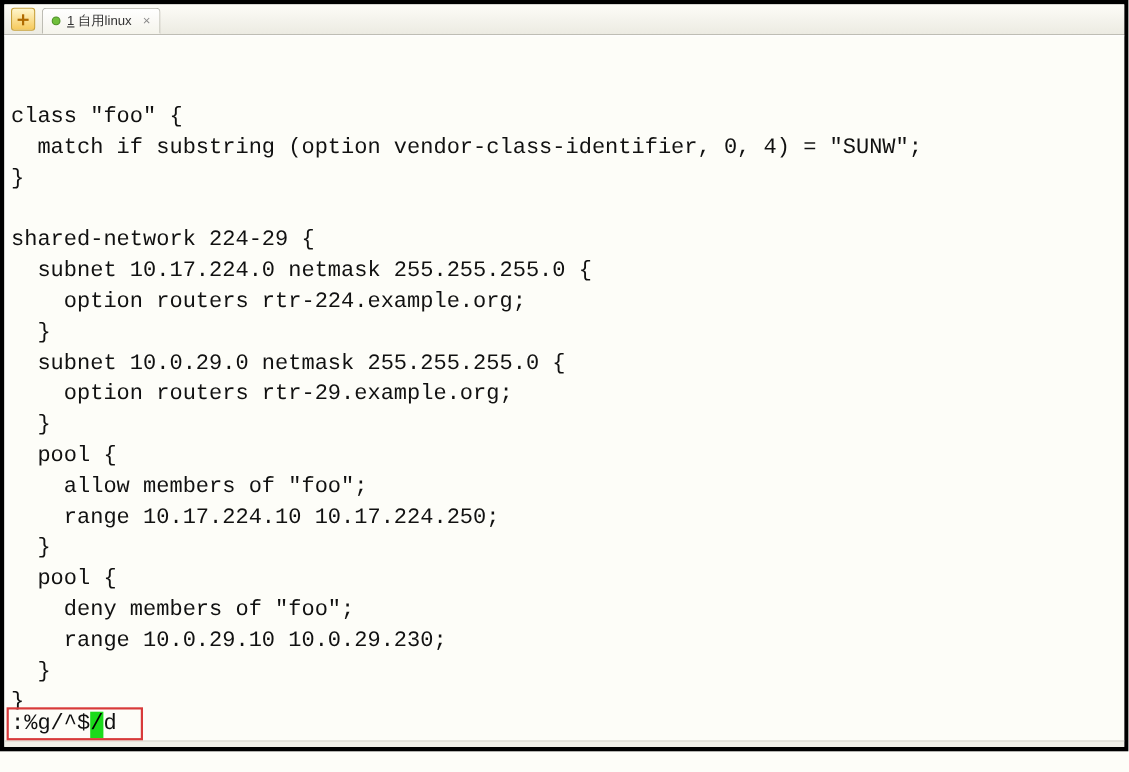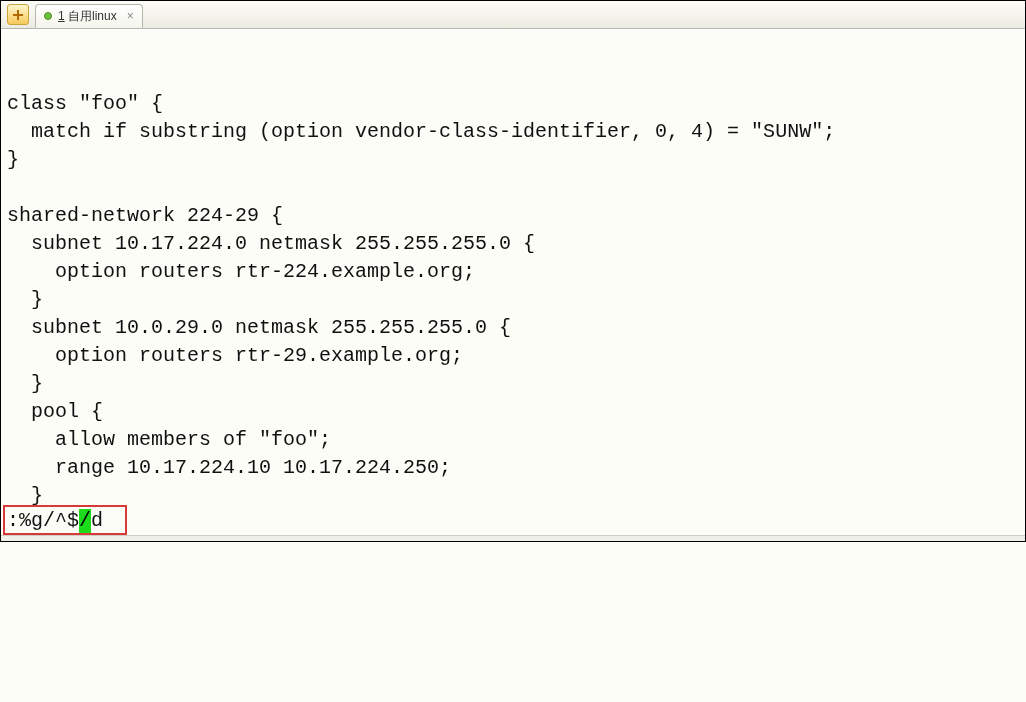--- a/index.html
+++ b/index.html
@@ -4,23 +4,23 @@
 <style>
   * { box-sizing: border-box; }
   html, body {
     margin: 0; padding: 0;
     width: 1026px; height: 702px;
     font-family: "Courier New", monospace;
     background: #fdfdf8;
     overflow: hidden;
   }
   .window {
-    width: 1026px; height: 542px;
+    width: 1026px; height: 683px;
     display: flex; flex-direction: column;
-    border: 1px solid #000000;
+    border: 4px solid #000000;
   }
   .tabbar {
     height: 28px;
     background: linear-gradient(to bottom, #fdfcf7, #ecebe2);
     border-bottom: 1px solid #b7b6ad;
     display: flex; align-items: stretch;
     padding-left: 4px;
     gap: 4px;
   }
   .newtab-btn {

